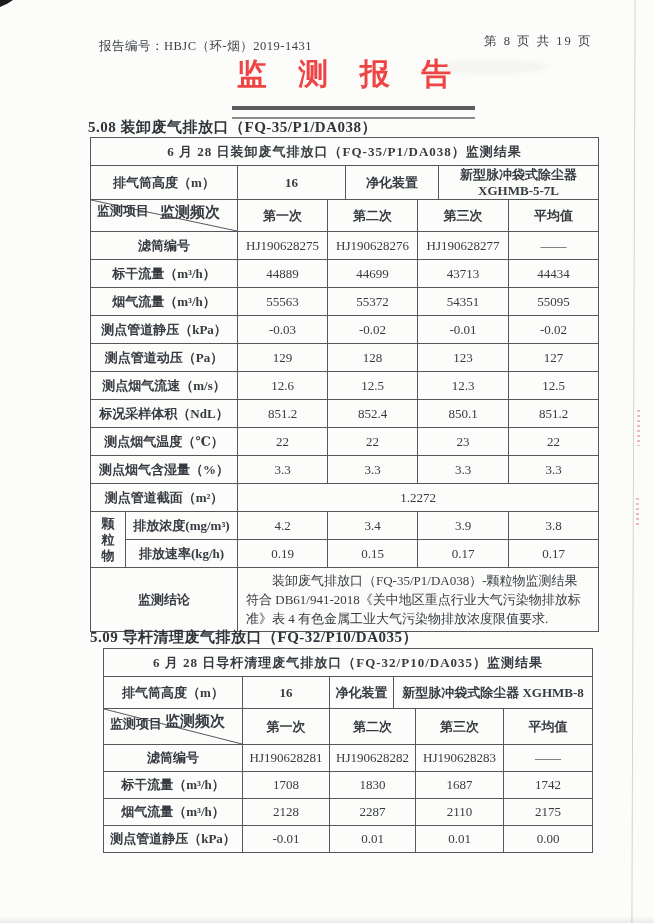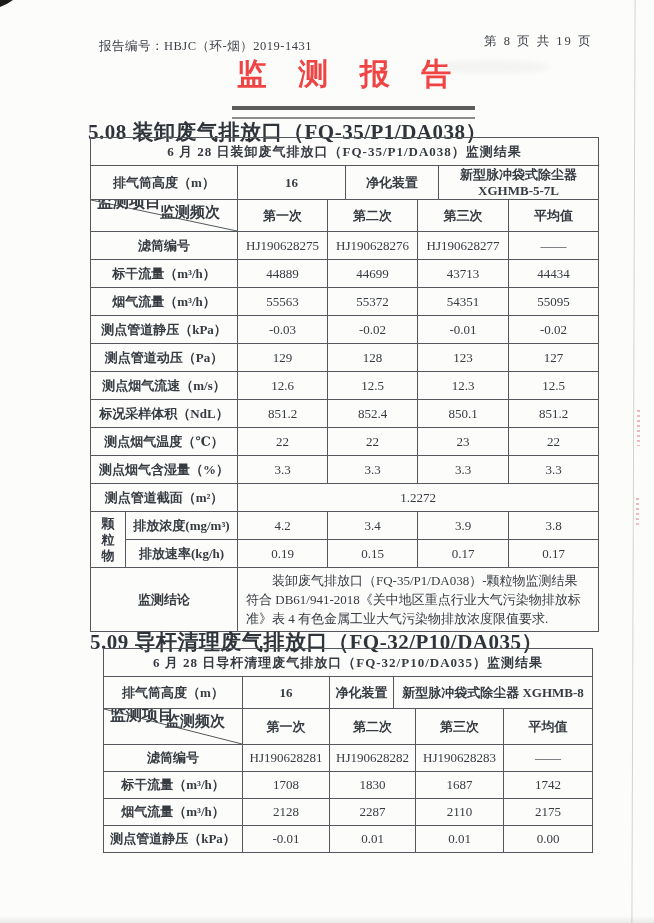--- a/index.html
+++ b/index.html
@@ -21,21 +21,21 @@
   .smudge{position:absolute;background:rgba(60,60,60,0.04);filter:blur(2px);border-radius:50%;}
 
   
   .report-no{position:absolute;left:99px;top:38px;font-size:12.5px;color:#3a3f47;letter-spacing:.5px;}
   .page-no{position:absolute;left:484px;top:33px;font-size:12.5px;color:#3a3f47;letter-spacing:2px;}
   .doc-title{position:absolute;left:160px;top:54px;width:380px;text-align:center;
     font-size:30px;font-weight:bold;letter-spacing:12px;color:#ef4444;}
   .title-rule{position:absolute;left:232px;top:106px;width:243px;height:7px;
     border-top:4px solid #5d5d5d;border-bottom:2px solid #8b8b8b;}
 
-  .section-heading{position:absolute;font-size:21px;font-weight:bold;color:#2f343b;letter-spacing:.5px;}
+  .section-heading{position:absolute;font-size:15px;font-weight:bold;color:#2f343b;letter-spacing:.5px;}
   .sh1{left:88px;top:118px;}
   .sh2{left:90px;top:628px;}
 
   
   table.tbl{position:absolute;border-collapse:collapse;table-layout:fixed;background:transparent;}
   .tbl td{border:1px solid #54575b;text-align:center;vertical-align:middle;padding:0;
     font-size:13px;color:#363b42;overflow:hidden;}
   .t1{left:90px;top:137px;width:508px;border-radius:26px;}
   .t2{left:103px;top:648px;width:489px;}
   .lbl{font-weight:bold;color:#30353c;}
@@ -47,21 +47,21 @@
   .r34 td{height:33px;}
   .r32 td{height:31px;}
   .r36 td{height:35px;}
   .r27 td{height:26px;}
   .r57 td{height:56px;}
 
   
   .diag{position:relative;}
   .diag svg{position:absolute;left:0;top:0;width:100%;height:100%;}
   .diag .dt{position:absolute;right:17px;top:3px;font-size:15px;font-weight:bold;}
-  .diag .db{position:absolute;left:6px;bottom:18px;font-size:16px;font-weight:bold;}
+  .diag .db{position:absolute;left:6px;bottom:11px;font-size:13px;font-weight:bold;}
 
   
   .vert div{width:1em;margin:0 auto;line-height:16px;word-break:break-all;font-weight:bold;}
 
   .concl{text-align:left !important;padding:3px 8px !important;font-size:12.5px;line-height:19px;
     text-indent:2em;color:#363b42;}
 </style>
 </head>
 <body>
 

